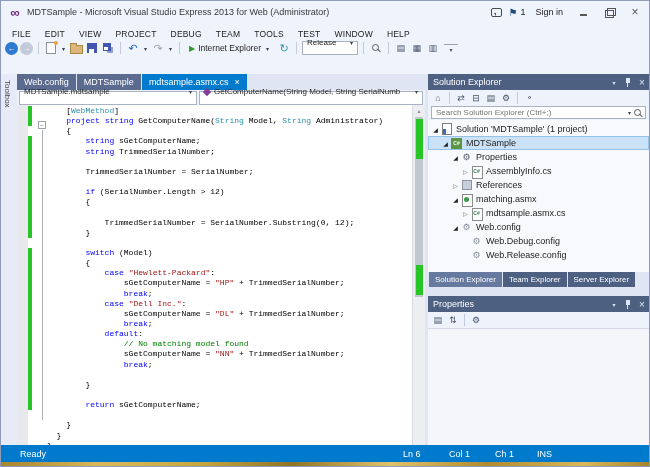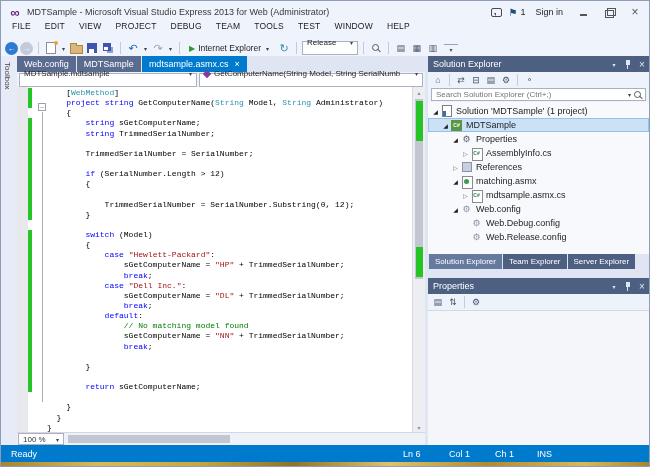--- a/index.html
+++ b/index.html
@@ -25,21 +25,21 @@
 .i-mag::after{content:"";position:absolute;left:6px;top:7px;width:4px;height:1px;background:#5a5a5a;transform:rotate(45deg)}
 .signin{font-size:9px;color:#1e1e1e;padding:0 4px}
 .winbtn{width:20px;height:15px;display:flex;align-items:center;justify-content:center;color:#555}
 .i-min::before{content:"";width:7px;border-bottom:2px solid #555;margin-top:5px;display:block}
 .i-restore{position:relative}
 .i-restore::before{content:"";position:absolute;width:7px;height:6px;border:1px solid #555;left:6px;top:5px;background:#eff3fc}
 .i-restore::after{content:"";position:absolute;width:7px;height:6px;border:1px solid #555;left:8px;top:3px}
 .i-closew::before{content:"×";font-size:12px}
 
 
-.menubar{position:absolute;left:0;top:16px;right:0;height:17px;display:flex;align-items:center;padding-left:4px}
+.menubar{position:absolute;left:0;top:24px;right:0;height:17px;display:flex;align-items:center;padding-left:4px}
 .menu-item{font-size:8.5px;color:#1b1b1b;padding:2px 7px;letter-spacing:.2px}
 
 
 .toolbar{position:absolute;left:0;top:39px;right:0;height:16px;display:flex;align-items:center;padding-left:4px;gap:2px}
 .tsep{width:1px;height:12px;background:#c5cbdb;margin:0 3px}
 .ti{width:14px;height:14px;display:inline-flex;align-items:center;justify-content:center;position:relative;font-size:9px;color:#44546a;flex:none}
 .i-back{width:13px;height:13px;background:#2c7ad1;border-radius:50%;color:#fff;font-size:8px}
 .i-back::before{content:"←"}
 .i-fwd{width:13px;height:13px;background:#c3cadb;border-radius:50%;color:#fff;font-size:8px}
 .i-fwd::before{content:"→"}
@@ -66,21 +66,21 @@
 .combo .caret{margin-left:auto}
 .release-combo{width:56px}
 .i-find{width:14px}
 .i-win::before{content:"▤"}
 .i-win2::before{content:"▦"}
 .i-win3::before{content:"▥"}
 .i-chev{color:#44546a;font-size:6px;border-top:1px solid #9aa2b4;height:9px;align-items:flex-end;margin-left:2px}
 .i-chev::before{content:"▾"}
 
 
-.main{position:absolute;left:0;top:55px;right:0;height:389px;background:#dfe5f2}
+.main{position:absolute;left:0;top:73px;right:0;height:389px;background:#dfe5f2}
 .toolbox-strip{position:absolute;left:0;top:0;bottom:0;width:16px;background:#e6ebf7}
 .toolbox-tab{writing-mode:vertical-rl;font-size:8px;color:#444;padding:6px 2px;display:inline-block}
 
 
 .editor{position:absolute;left:16px;top:0;width:408px;bottom:0}
 .tabstrip{position:absolute;left:0;top:0;right:0;height:16px;display:flex;align-items:flex-end}
 .doc-tab{height:16px;display:flex;align-items:center;padding:0 7px;font-size:9px;color:#fff;background:#5a6b8f;margin-right:1px;white-space:nowrap}
 .doc-tab.active{background:#007acc}
 .tab-close{margin-left:6px;font-size:9px;line-height:9px;color:#fff}
 .tab-close::before{content:"×"}
@@ -160,21 +160,21 @@
 .tree-label{margin-left:1px}
 .se-tabs{position:absolute;left:0;top:198px;right:0;height:15px;display:flex;align-items:flex-end;padding-left:1px}
 .panel-tab{height:15px;display:flex;align-items:center;padding:0 6px;font-size:8px;color:#fff;background:#4d6082;margin-right:1px;white-space:nowrap}
 .panel-tab.active{background:#66799e}
 .props-toolbar{position:absolute;left:0;top:238px;right:0;height:16px;background:#eef2fb;display:flex;align-items:center;padding-left:3px;gap:1px}
 .i-cat::before{content:"▤"}
 .i-az::before{content:"⇅"}
 .props-content{position:absolute;left:0;top:254px;right:0;bottom:0;background:#f5f6fa;border-top:1px solid #d2d7e2}
 
 
-.statusbar{position:absolute;left:0;top:444px;right:0;height:17px;background:#007acc;color:#fff;display:flex;align-items:center;font-size:9px;padding-left:10px}
+.statusbar{position:absolute;left:0;top:444px;right:0;height:17px;background:#007acc;color:#fff;display:flex;align-items:center;font-size:9px;padding-left:19px}
 .sb-right{margin-left:auto;display:flex;align-items:center}
 .sb-cell{width:46px}
 .sb-cell.c3{width:42px}
 .sb-cell.c4{width:34px}
 .sb-spacer{width:78px}
 
 
 .taskbar{position:absolute;left:0;top:461px;right:0;height:6px;background:linear-gradient(90deg,#a8842c,#d9b85a 15%,#caa83f 30%,#8f7425 45%,#e0c26a 60%,#b28a2e 75%,#d9b85a 90%,#a8842c)}
 </style>
 </head>

